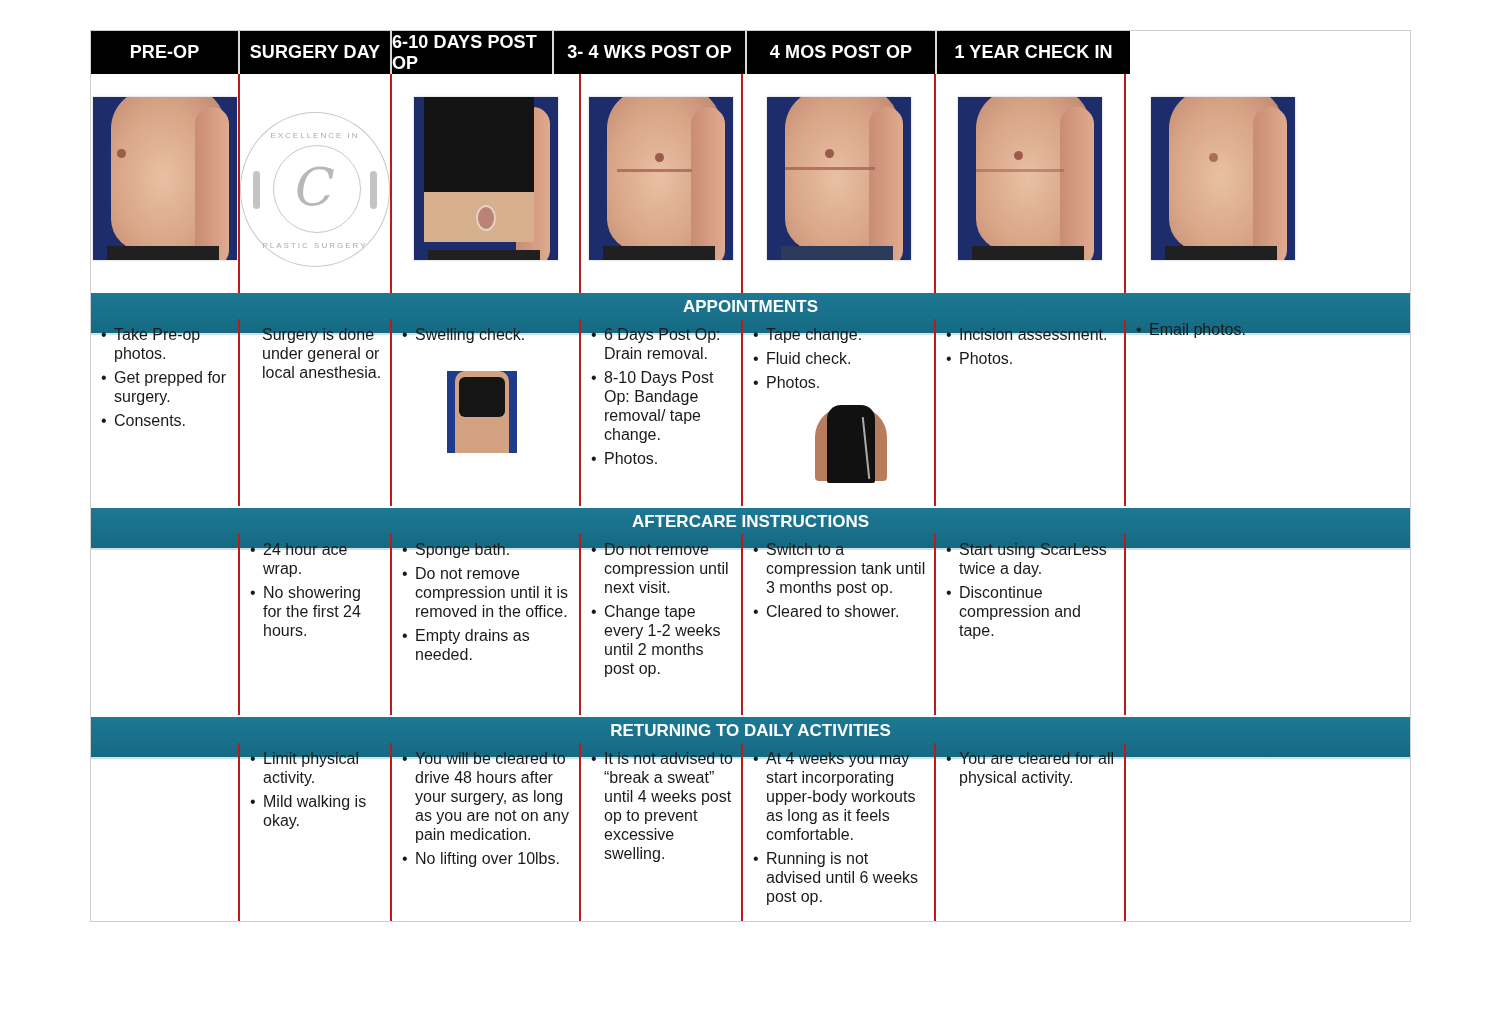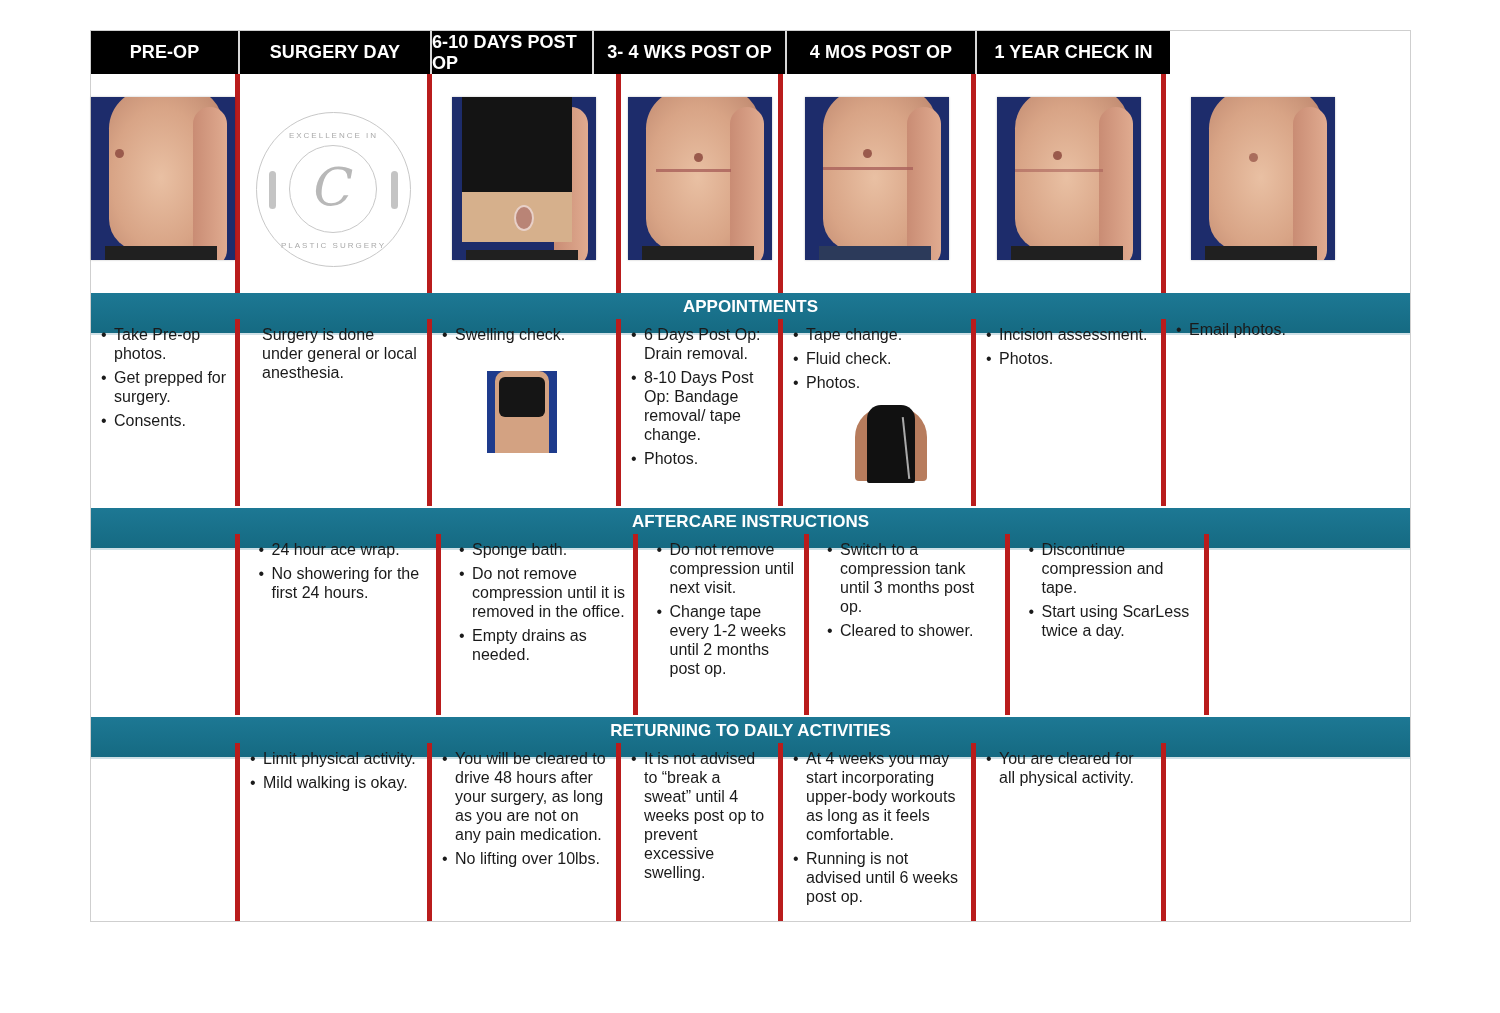--- a/index.html
+++ b/index.html
@@ -4,24 +4,24 @@
 <style>
   * { box-sizing: border-box; margin: 0; padding: 0; }
   html, body { width: 1500px; height: 1013px; background: #ffffff; overflow: hidden; }
   body { position: relative; font-family: "Liberation Sans", sans-serif; color: #1a1a1a; }
 
   .timeline {
     position: absolute; left: 90px; top: 30px; width: 1321px; height: 892px;
     border: 1px solid #cfcfcf; background: #fff;
   }
   .row { position: absolute; left: 0; width: 100%; display: flex; }
-  .cell { position: relative; height: 100%; border-right: 5px solid #b91c1c; }
+  .cell { position: relative; height: 100%; border-right: 2px solid #b91c1c; }
   .cell:last-child { border-right: none; }
 
-  .c0 { width: 149px; } .c1 { width: 192px; } .c2 { width: 189px; }
+  .c0 { width: 149px; } .c1 { width: 152px; } .c2 { width: 189px; }
   .c3 { width: 162px; } .c4 { width: 193px; } .c5 { width: 190px; } .c6 { width: 193px; }
 
   
   .hdr-row { top: 0; height: 43px; }
   .hdr-cell {
     background: #000; color: #fff; font-weight: bold; font-size: 18px;
     display: flex; align-items: center; justify-content: center;
     border-right: 2px solid #d9d9d9; letter-spacing: 0.1px;
     font-family: "Liberation Sans Narrow", "Liberation Sans", sans-serif;
   }
@@ -205,21 +205,21 @@
       </ul>
     </div>
     <div class="cell c6" style="padding-top:1px;">
       <ul class="bullets">
         <li>Email photos.</li>
       </ul>
     </div>
   </div>
 
   <div class="band" style="top:477px;">AFTERCARE INSTRUCTIONS</div>
-  <div class="row content-row" style="top:503px;height:181px;justify-content:space-between;">
+  <div class="row content-row" style="top:503px;height:181px;">
     <div class="cell c0"></div>
     <div class="cell c1">
       <ul class="bullets">
         <li>24 hour ace wrap.</li>
         <li>No showering for the first 24 hours.</li>
       </ul>
     </div>
     <div class="cell c2">
       <ul class="bullets">
         <li>Sponge bath.</li>
@@ -234,22 +234,22 @@
       </ul>
     </div>
     <div class="cell c4">
       <ul class="bullets">
         <li>Switch to a compression tank until 3 months post op.</li>
         <li>Cleared to shower.</li>
       </ul>
     </div>
     <div class="cell c5">
       <ul class="bullets">
+        <li>Start using ScarLess twice a day.</li>
         <li>Discontinue compression and tape.</li>
-        <li>Start using ScarLess twice a day.</li>
       </ul>
     </div>
     <div class="cell c6"></div>
   </div>
 
   <div class="band" style="top:686px;">RETURNING TO DAILY ACTIVITIES</div>
   <div class="row content-row" style="top:712px;height:178px;">
     <div class="cell c0"></div>
     <div class="cell c1">
       <ul class="bullets">

